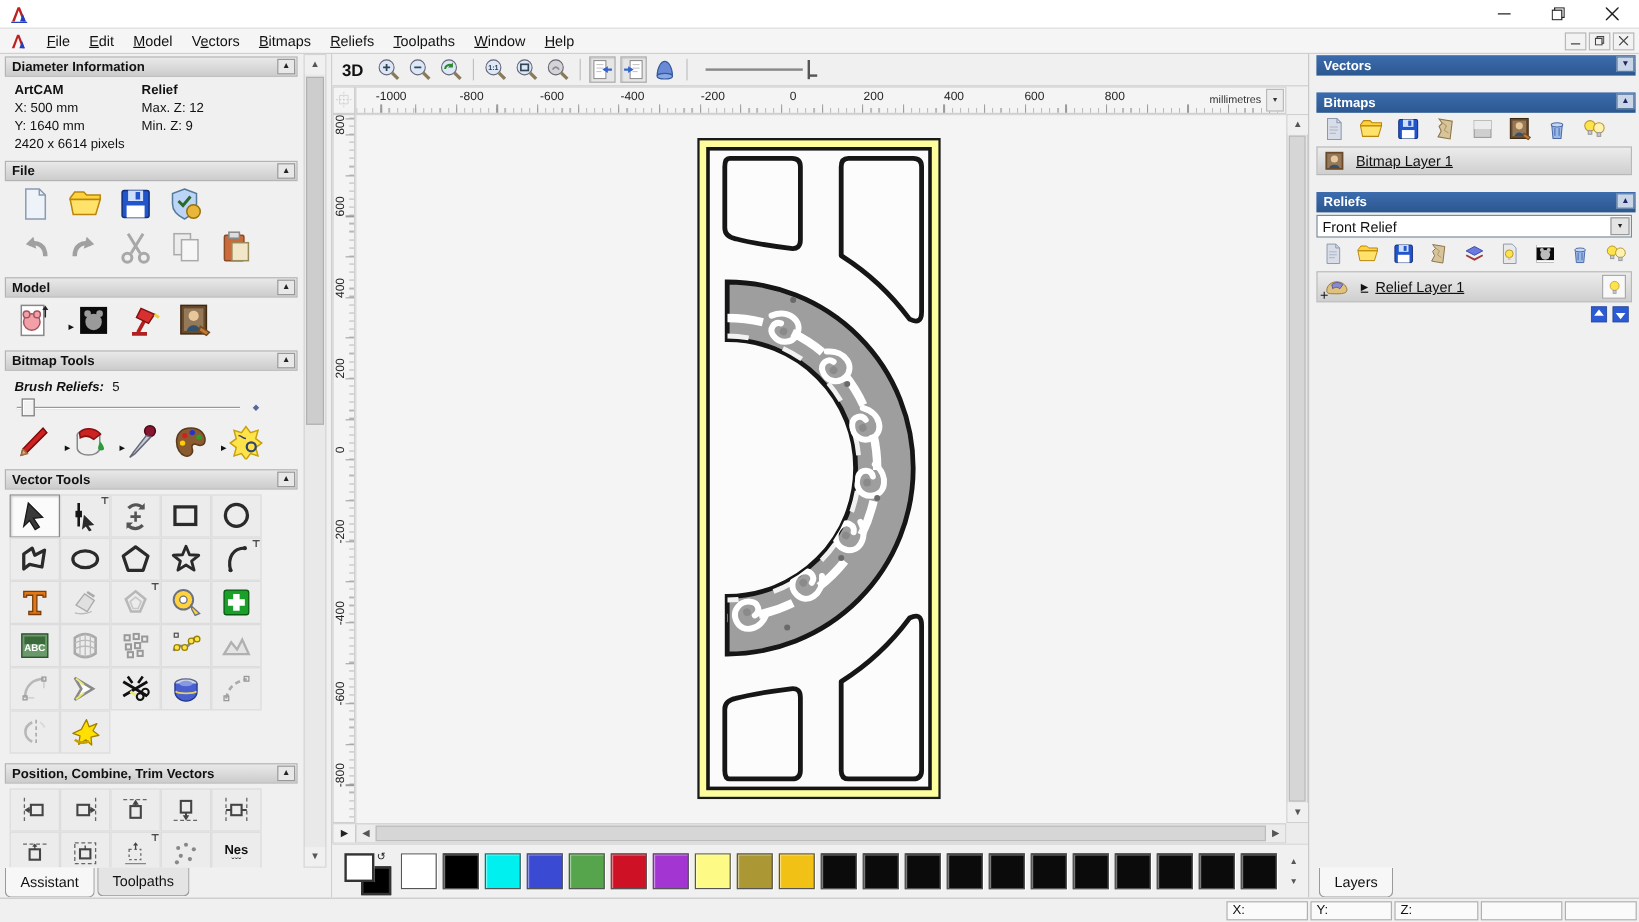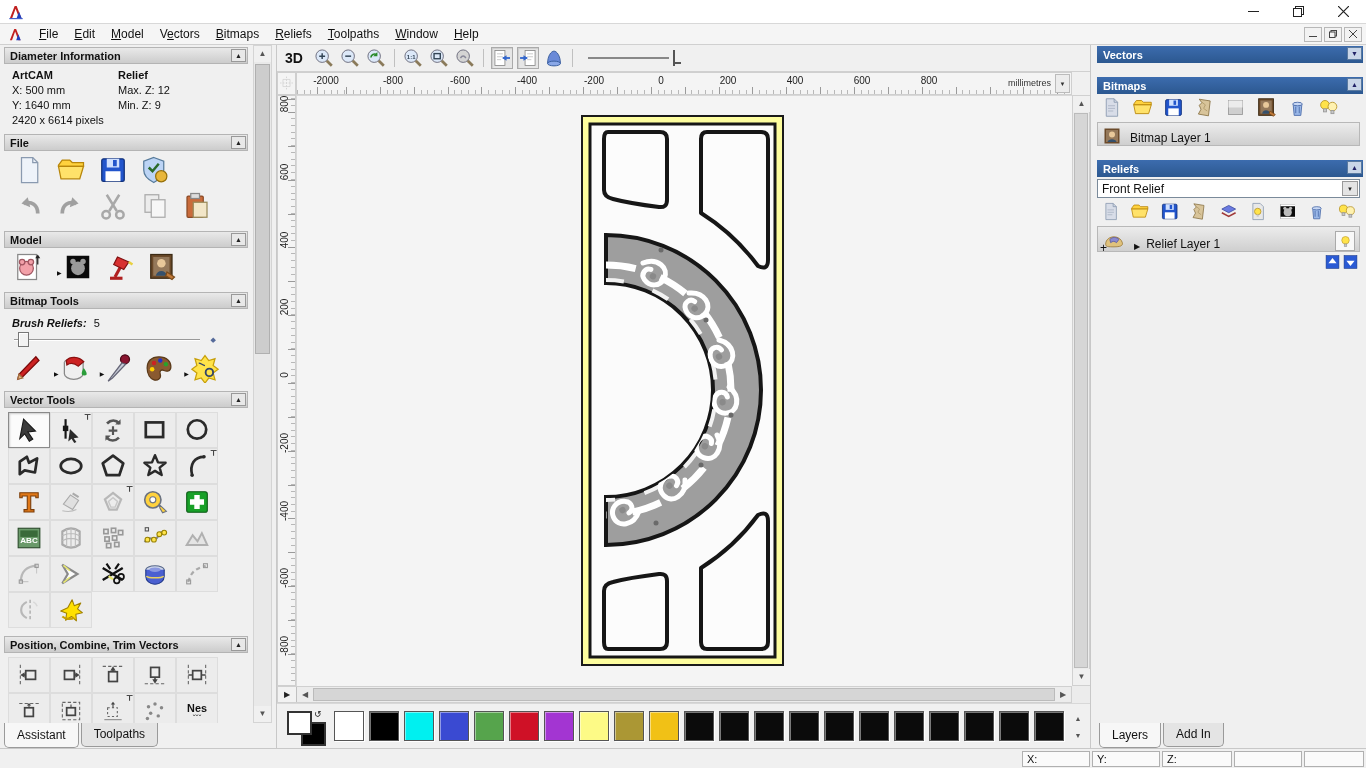--- a/index.html
+++ b/index.html
@@ -104,21 +104,21 @@
   .swatch { width:30px; height:30px; flex:0 0 30px; border:1px solid #555; box-shadow:inset 1px 1px 0 rgba(255,255,255,.45), 1px 1px 0 #fff; }
   #pal-scroll { position:absolute; right:2px; top:6px; width:18px; height:36px; }
   .pal-btn { width:16px; height:17px; color:#555; font-size:7px; text-align:center; line-height:17px; }
 
   
   #right-panel { position:absolute; top:45px; left:1090px; width:276px; bottom:20px; background:#f0f0f0; border-left:1px solid #c8c8c8; overflow:hidden; }
   .blue-hdr { height:17px; margin:0 3px 0 6px; background:linear-gradient(#3c6cae,#2c5890); color:#fff; font-weight:bold; display:flex; align-items:center; padding-left:6px; position:relative; }
   .blue-btn { position:absolute; right:1px; top:1px; width:15px; height:13px; background:#c9d6e8; border:1px solid #5a7aa0; font-size:7px; line-height:11px; text-align:center; color:#222266; }
   .rp-toolbar { display:flex; align-items:center; padding:3px 0 2px 10px; }
   .rp-toolbar .icon { width:21px; height:21px; margin-right:10px; }
-  .layer-row { margin:2px 6px 0 6px; height:24px; background:linear-gradient(#ececec,#cfcfcf); border:1px solid #b8b8b8; display:flex; align-items:flex-end; padding:0 4px; }
+  .layer-row { margin:2px 6px 0 6px; height:24px; background:linear-gradient(#ececec,#cfcfcf); border:1px solid #b8b8b8; display:flex; align-items:center; padding:0 4px;text-decoration:underline; }
   .layer-row .thumb { width:20px; height:18px; margin-right:8px; }
   .layer-row .expander { font-size:8px; margin-right:6px; color:#111; }
   .layer-name { font-size:12px; }
   .bulb-btn { margin-left:auto; width:20px; height:20px; background:#f8f8f8; border:1px solid #aaa; display:flex; align-items:center; justify-content:center; }
   .bulb-btn svg { width:15px; height:15px; }
   #updown { display:flex; justify-content:flex-end; gap:3px; padding:3px 8px 0 0; }
   #updown .icon { width:15px; height:14px; }
   #relief-combo { margin:2px 6px 0 6px; height:19px; background:#fff; border:1px solid #7a8a9a; display:flex; align-items:center; position:relative; padding-left:4px; font-size:12px; }
   #combo-btn { position:absolute; right:1px; top:1px; width:16px; height:15px; background:#e4e4e4; border:1px solid #999; text-align:center; font-size:6px; line-height:14px; color:#222; }
   .plus-mark { position:absolute; left:-2px; bottom:-4px; font-size:12px; color:#111; }
@@ -835,21 +835,21 @@
 
   <div id="ruler-corner">
     <svg viewBox="0 0 24 24" style="width:17px;height:20px;">
         <path d="M12 3v18M3 12h18" stroke="#c8c8c8" stroke-dasharray="2 2"></path>
         <path d="M7 7h10v10H7z" fill="none" stroke="#d0d0d0"></path>
       </svg>
   </div>
   <div id="hruler">
     <span id="hr-units">millimetres</span>
     <span id="hr-drop">▼</span>
-  <span class="hr-label" style="left: 29px;">-2000</span>
+  <span class="hr-label" style="left: 29px;">-1000</span>
       <span class="hr-label" style="left: 96px;">-800</span>
       <span class="hr-label" style="left: 163px;">-600</span>
       <span class="hr-label" style="left: 230px;">-400</span>
       <span class="hr-label" style="left: 297px;">-200</span>
       <span class="hr-label" style="left: 364px;">0</span>
       <span class="hr-label" style="left: 431px;">200</span>
       <span class="hr-label" style="left: 498px;">400</span>
       <span class="hr-label" style="left: 565px;">600</span>
       <span class="hr-label" style="left: 632px;">800</span>
     </div>
@@ -1136,21 +1136,21 @@
         </svg>
       </span>
       <span class="icon" style="width: 15px; height: 14px;">
         <svg viewBox="0 0 24 24">
           <rect x="1" y="1" width="22" height="22" fill="#2a5ad4" stroke="#1a3a8a"></rect>
           <path d="M12 19l7-9H5z" fill="#ffffff"></path>
         </svg>
       </span>
     </div>
 
-  <div class="tabbar" style="left:8px;" id="right-tabs">
+  <div class="tabbar" style="left:8px;flex-direction:column;" id="right-tabs">
       <div class="tab active">Layers</div>
       <div class="tab">Add In</div>
     </div>
 </div>
 
 <div id="statusbar">
     <div class="status-field" style="left: 1022px; width: 68px;">X:</div>
     <div class="status-field" style="left: 1092px; width: 68px;">Y:</div>
     <div class="status-field" style="left: 1162px; width: 70px;">Z:</div>
     <div class="status-field" style="left: 1234px; width: 68px;"></div>

